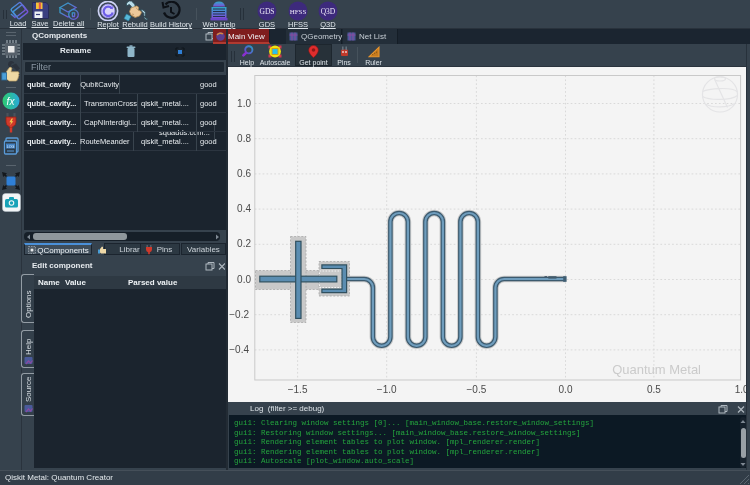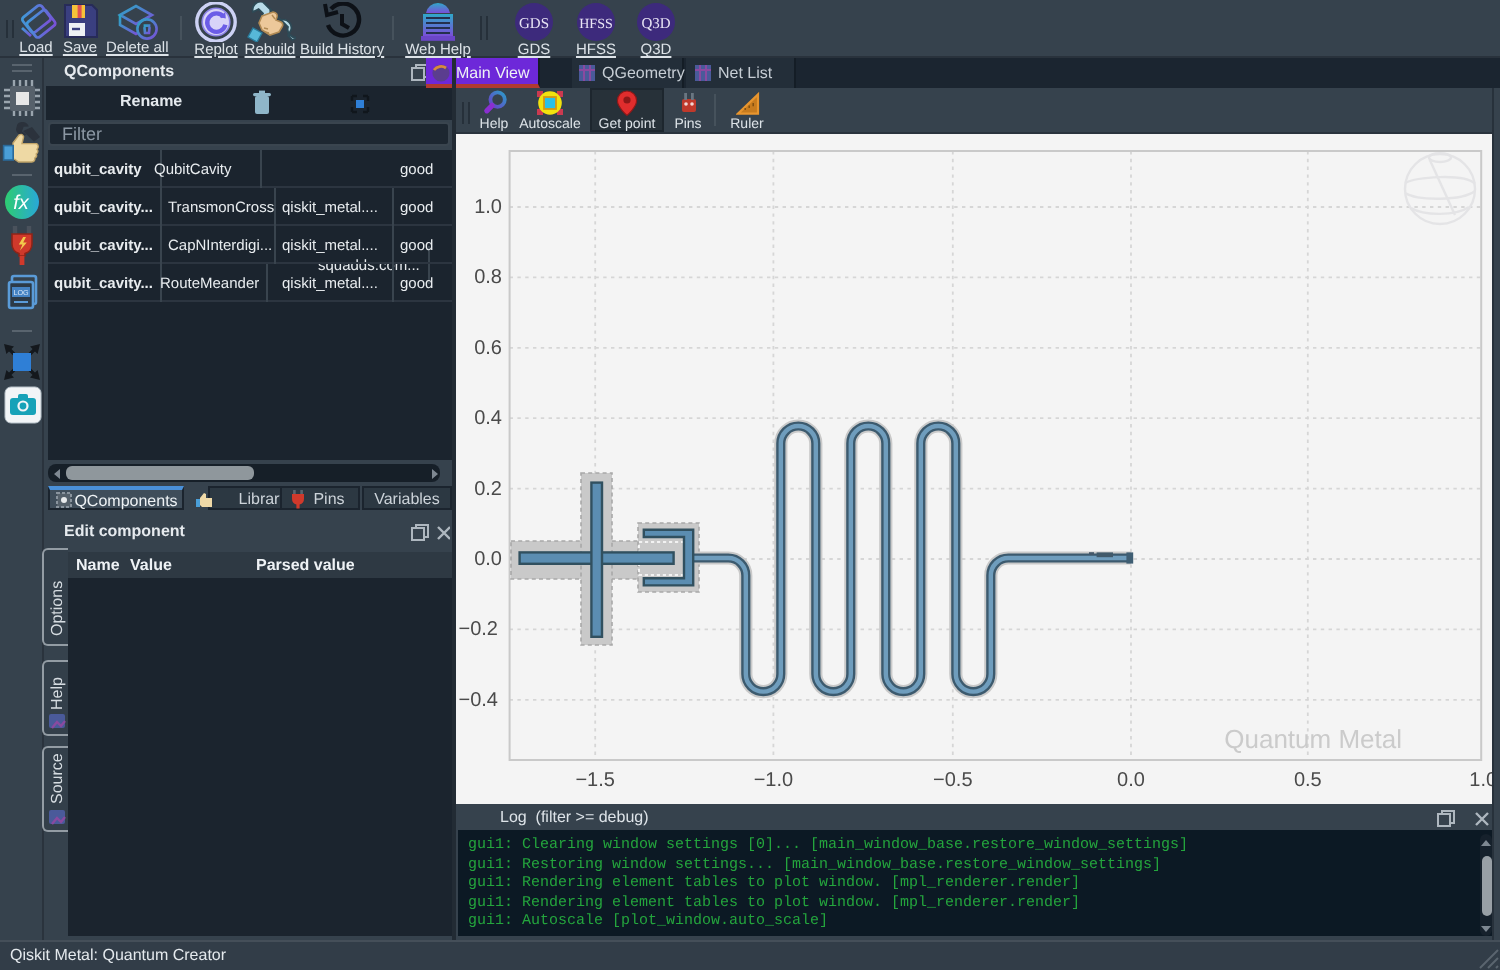--- a/index.html
+++ b/index.html
@@ -272,21 +272,21 @@
     <g stroke="#10161c" stroke-width="1.2">
       <path d="M1 1 h2.5 M1 1 v2.5 M9 1 h-2.5 M9 1 v2.5 M1 9 h2.5 M1 9 v-2.5 M9 9 h-2.5 M9 9 v-2.5"></path>
     </g>
     <rect x="3" y="3" width="4" height="4" fill="#2f7fd6"></rect>
   </svg>
   <div class="abs" id="filterrow">Filter</div>
 
   <div class="abs" id="qtable">
     <div class="trow" style="top:0;">
       <div class="tcell" style="left:0;width:57px;font-weight:bold;">qubit_cavity</div>
-      <div class="tcell" style="left:50px;width:57px;">QubitCavity</div>
+      <div class="tcell" style="left:39px;width:57px;text-align:right;">QubitCavity</div>
       <div class="tcell" style="left:132px;width:59px;margin-top:48px;">squadds.com...</div>
       <div class="tcell" style="left:173px;width:29px;border-right:none;">good</div>
     </div>
     <div class="trow" style="top:19px;">
       <div class="tcell" style="left:0;width:57px;font-weight:bold;">qubit_cavity...</div>
       <div class="tcell" style="left:57px;width:57px;">TransmonCross</div>
       <div class="tcell" style="left:114px;width:59px;">qiskit_metal....</div>
       <div class="tcell" style="left:173px;width:29px;border-right:none;">good</div>
     </div>
     <div class="trow" style="top:38px;">
@@ -352,21 +352,21 @@
     </div>
   <div class="vtab" style="top:373px;height:43px;">
       <span style="bottom:13px;">Source</span>
     <svg style="position:absolute;left:2px;bottom:2px;" width="9" height="9" viewBox="0 0 9 9">
         <rect x="0.5" y="1" width="8" height="7" rx="1" fill="#4a5a9a"></rect>
         <path d="M2 8 l2.5 -3 2 2 2 -2.5" stroke="#8a4aa0" stroke-width="1.2" fill="none"></path>
       </svg>
     </div>
 
   <div class="abs" id="tabbar"></div>
-  <div class="mtab" style="left:213px;width:57px;background:#6d28d9;color:#eef2f5;border-bottom:2px solid #b03a30;">
+  <div class="mtab" style="left:213px;width:57px;background:#7f1d1d;color:#eef2f5;border-bottom:2px solid #b03a30;">
     <svg style="position:absolute;left:3px;top:3px;" width="9" height="9" viewBox="0 0 9 9">
       <circle cx="4.5" cy="4.5" r="4.3" fill="#5b3d8f"></circle>
       <path d="M1 3 a4.3 4.3 0 0 1 6 -1" fill="none" stroke="#d88a3f" stroke-width="1.4"></path>
     </svg>
     <span style="margin-left:15px;">Main View</span>
   </div>
   <div class="mtab" style="left:286px;width:56px;background:#232e39;">
     <svg style="position:absolute;left:3px;top:3px;" width="9" height="9" viewBox="0 0 9 9">
       <rect x="0.5" y="0.5" width="8" height="8" fill="#4a5a9a"></rect>
       <path d="M0.5 3 h8 M3 0.5 v8 M6 0.5 v8" stroke="#8a4aa0" stroke-width="1"></path>

